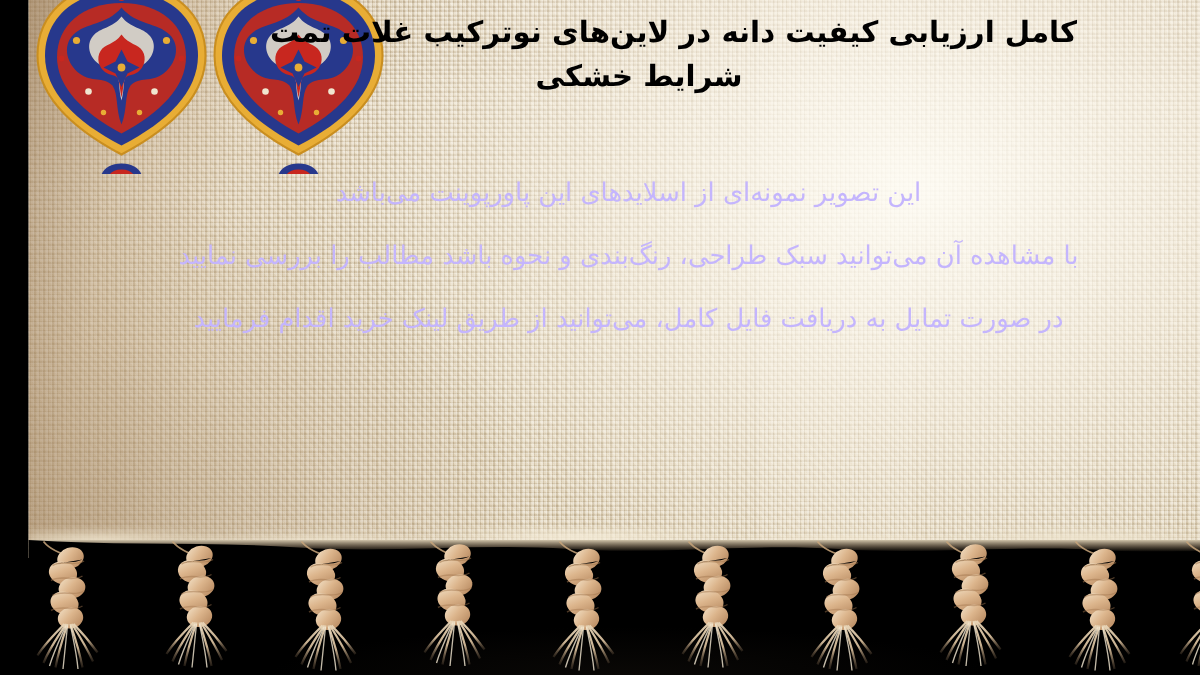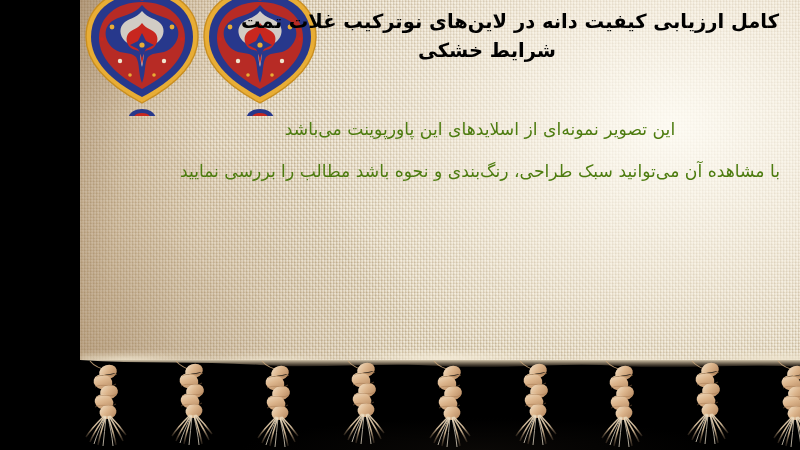--- a/index.html
+++ b/index.html
@@ -7,21 +7,21 @@
 
   html, body {
     width:800px; height:450px;
     overflow:hidden;
     background:#000;
     font-family:"DejaVu Sans", sans-serif;
   }
 
   #slide {
     position:relative;
-    width:720px; height:450px;
+    width:781px; height:450px;
     overflow:hidden;
     background:#000000;
   }
 
   
   .carpet-field {
     position:absolute;
     left:0; top:0;
     width:800px; height:372px;
     background-color:#e8dcc4;
@@ -93,21 +93,21 @@
     direction:rtl;
   }
   .title .tline { display:block; white-space:nowrap; }
   .title .tline.second { padding-inline-start:46px; }
 
   .body-block {
     position:absolute;
     left:40px; top:108px;
     width:720px;
     text-align:center;
-    color:#4d7c0f;
+    color:#c4b5fd;
     font-family:"DejaVu Sans", sans-serif;
     font-size:17.2px;
     font-weight:400;
     line-height:2.45;
     direction:rtl;
   }
   .body-block .bline { display:block; white-space:nowrap; }
 </style>
 </head>
 <body>
@@ -189,20 +189,21 @@
   </div>
 
   <div class="title">
     <span class="tline">کامل ارزیابی کیفیت دانه در لاین‌های نوترکیب غلات تمت</span>
     <span class="tline second">شرایط خشکی</span>
   </div>
 
   <div class="body-block">
     <span class="bline">این تصویر نمونه‌ای از اسلایدهای این پاورپوینت می‌باشد</span>
     <span class="bline">با مشاهده آن می‌توانید سبک طراحی، رنگ‌بندی و نحوه باشد مطالب را بررسی نمایید</span>
+    <span class="bline">در صورت تمایل به دریافت فایل کامل، می‌توانید از طریق لینک خرید اقدام فرمایید</span>
   </div>
 
   <div class="fringe-zone">
     <svg width="800" height="90" viewBox="0 0 800 90" xmlns="http://www.w3.org/2000/svg">
       <defs>
         <linearGradient id="knotG" x1="0" y1="0" x2="1" y2="1">
           <stop offset="0%" stop-color="#f3e2c8"></stop>
           <stop offset="45%" stop-color="#dcb58c"></stop>
           <stop offset="100%" stop-color="#b2835a"></stop>
         </linearGradient>

